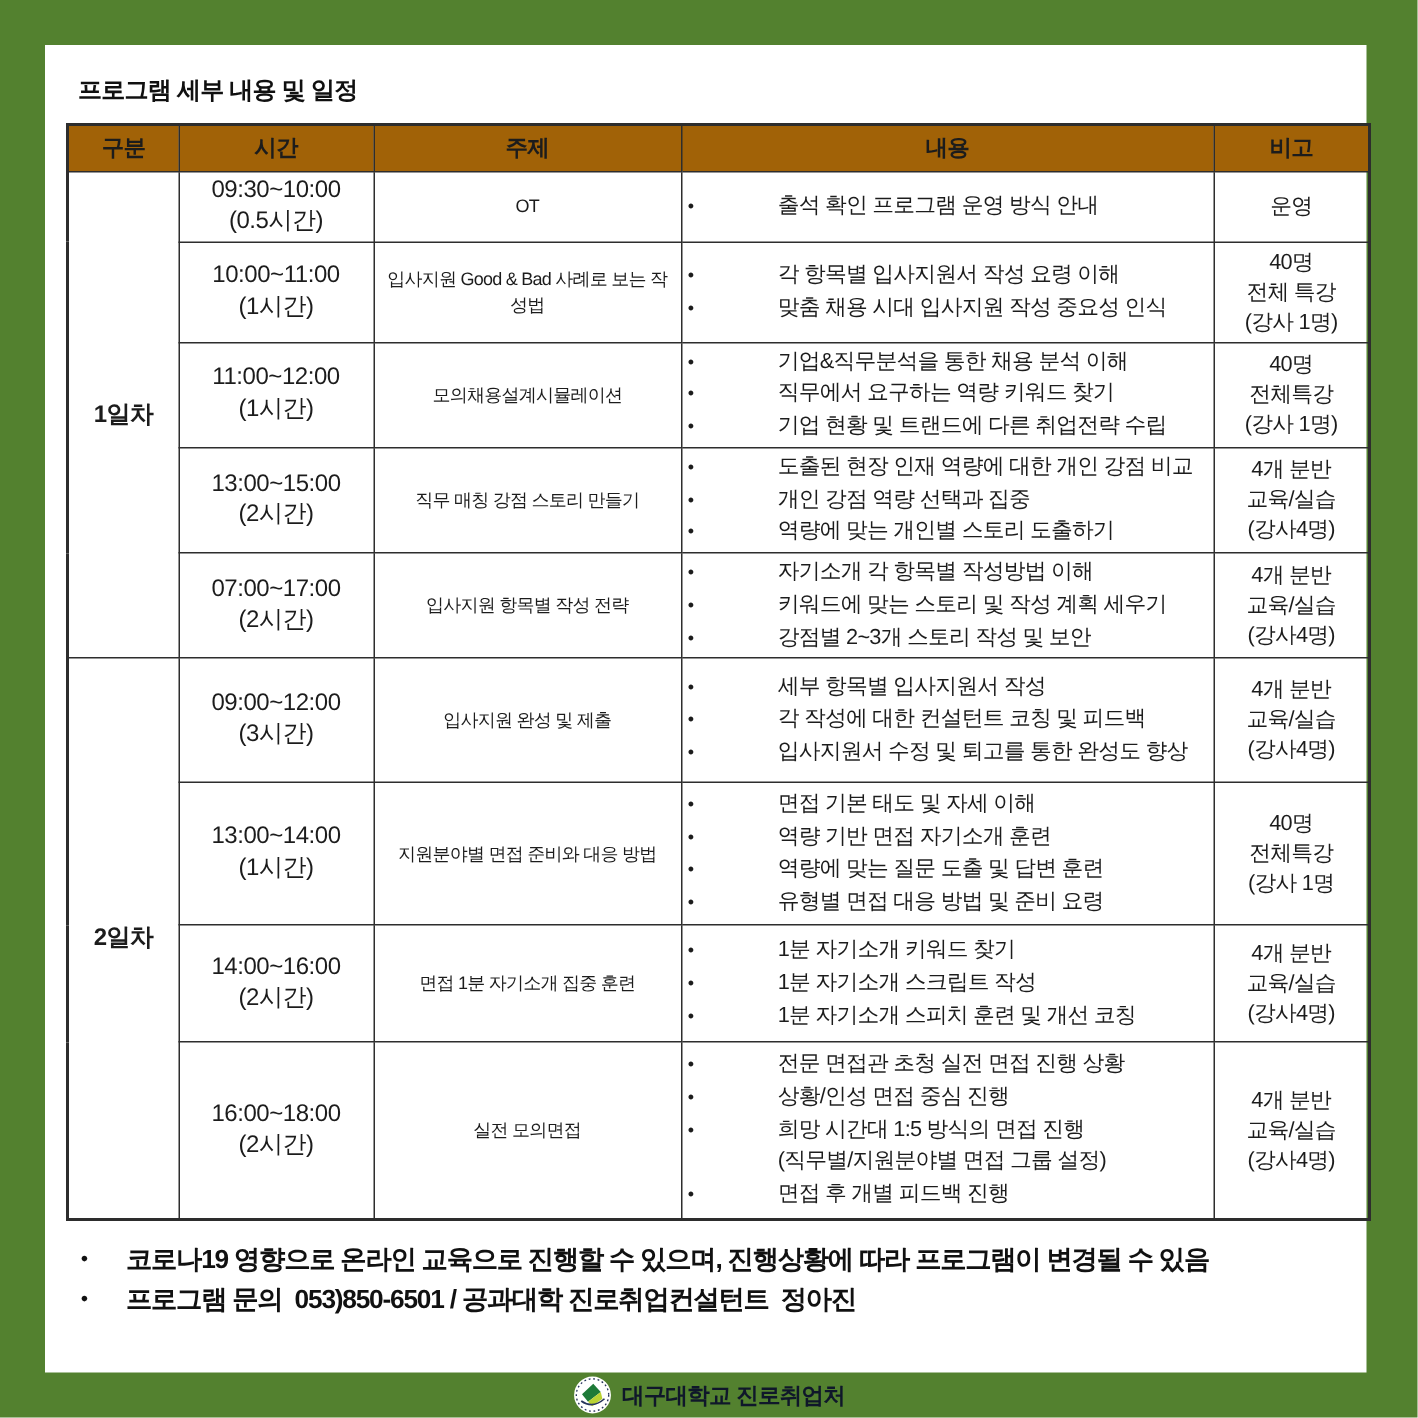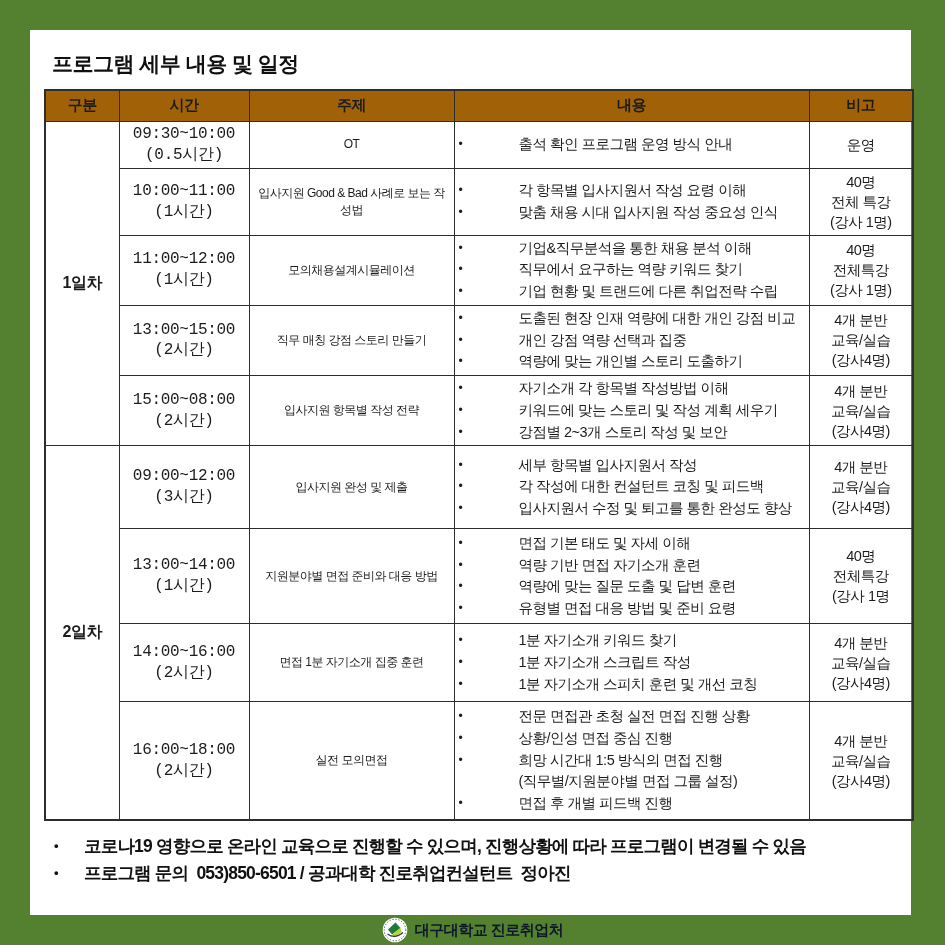--- a/index.html
+++ b/index.html
@@ -15,21 +15,21 @@
     position: absolute; inset: 0;
     padding: 30px 34px 30px 30px;
   }
   .page {
     background: #ffffff;
     width: 881px; height: 885px;
     padding: 18px 14px 0 14px;
     position: relative;
   }
   .page-title {
-    font-size: 21px;
+    font-size: 16px;
     font-weight: 800;
     color: #101010;
     margin: 2px 0 11px 8px;
     letter-spacing: -0.5px;
   }
   table.schedule {
     border-collapse: collapse;
     table-layout: fixed;
     width: 868px;
     border: 2px solid #2d2d2d;
@@ -51,21 +51,20 @@
     font-size: 16px;
     font-weight: 600;
     letter-spacing: -0.5px;
   }
   .time-cell {
     text-align: center;
     font-size: 16px;
     line-height: 1.3;
     letter-spacing: -0.3px;
     font-weight: 500;
-    font-family: Liberation Mono, monospace;
   }
   .topic-cell {
     text-align: center;
     font-size: 12px;
     line-height: 1.4;
     letter-spacing: -0.5px;
     font-weight: 500;
     padding: 2px 10px;
   }
   .contents-cell {
@@ -238,21 +237,21 @@
               </div>
             </td>
             <td class="remark-cell">
               <div>4개 분반</div>
               <div>교육/실습</div>
               <div>(강사4명)</div>
             </td>
           </tr>
           <tr style="height: 66px;">
             <td class="time-cell">
-              <div>15:00~08:00</div>
+              <div>07:00~17:00</div>
               <div>(2시간)</div>
             </td>
             <td class="topic-cell">입사지원 항목별 작성 전략</td>
             <td class="contents-cell">
               <div class="content-line">
                 <span class="bullet">•</span>
                 <span class="content-text">자기소개 각 항목별 작성방법 이해</span>
               </div>
               <div class="content-line">
                 <span class="bullet">•</span>

